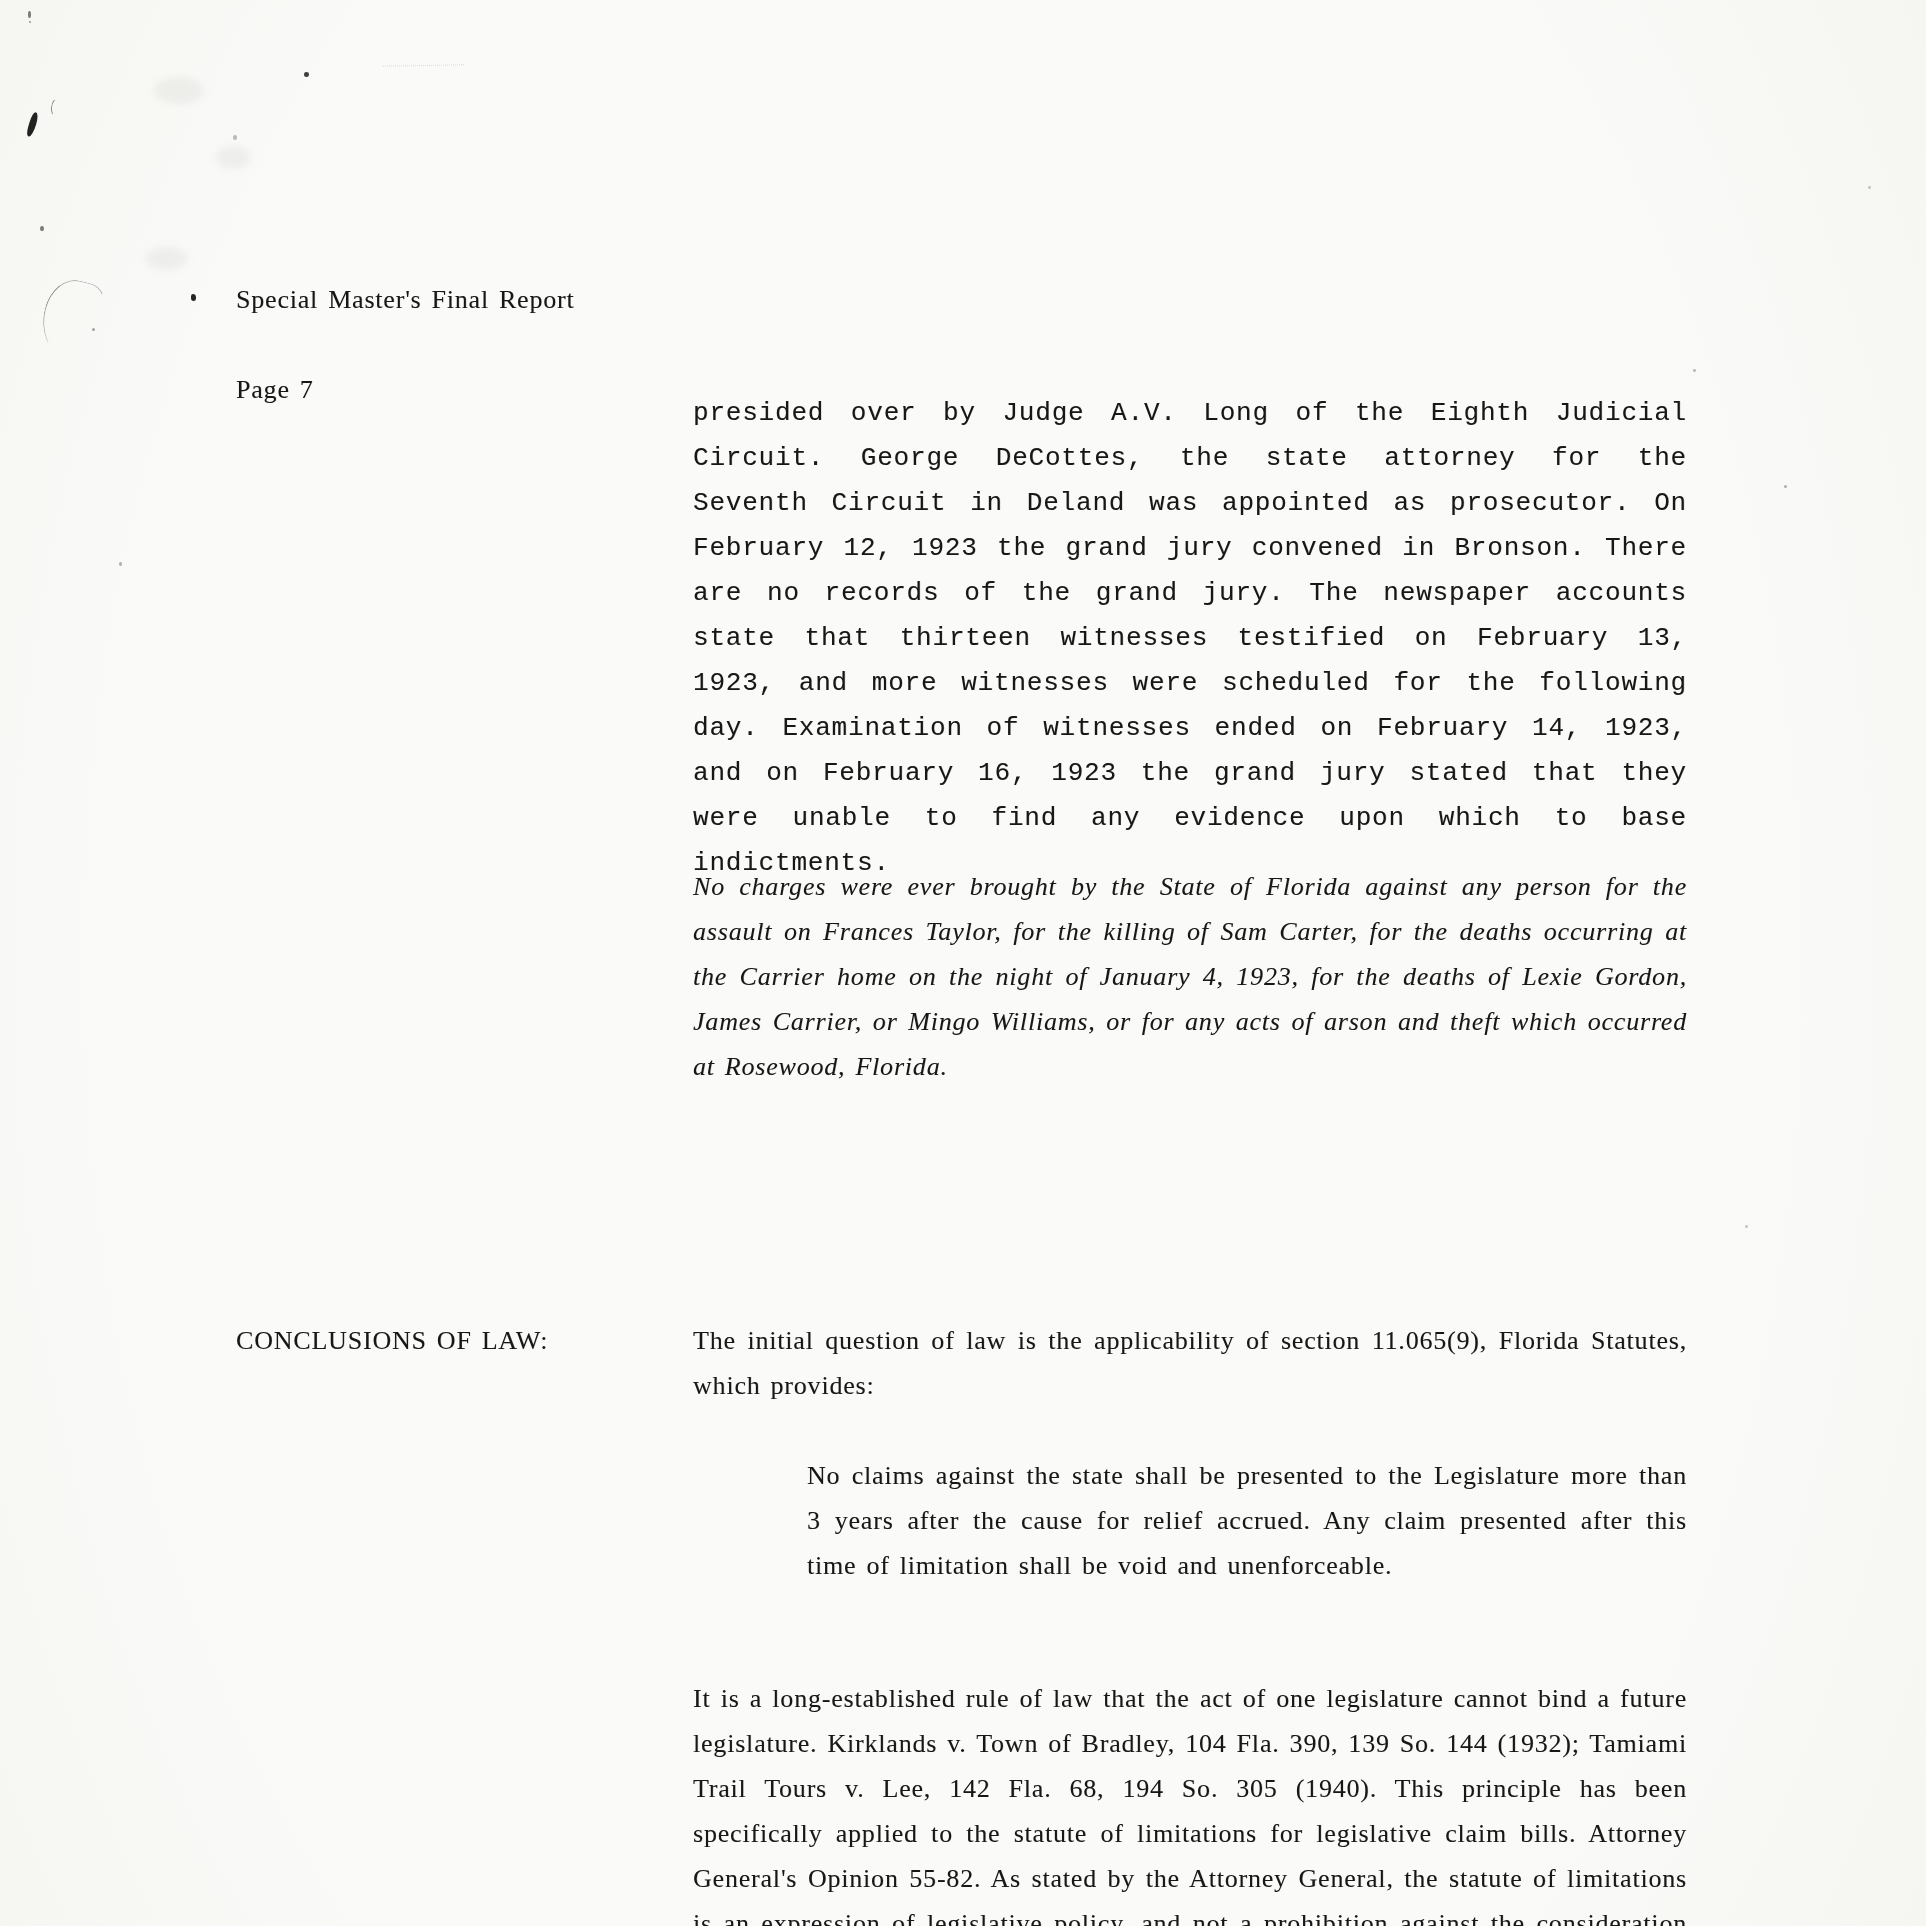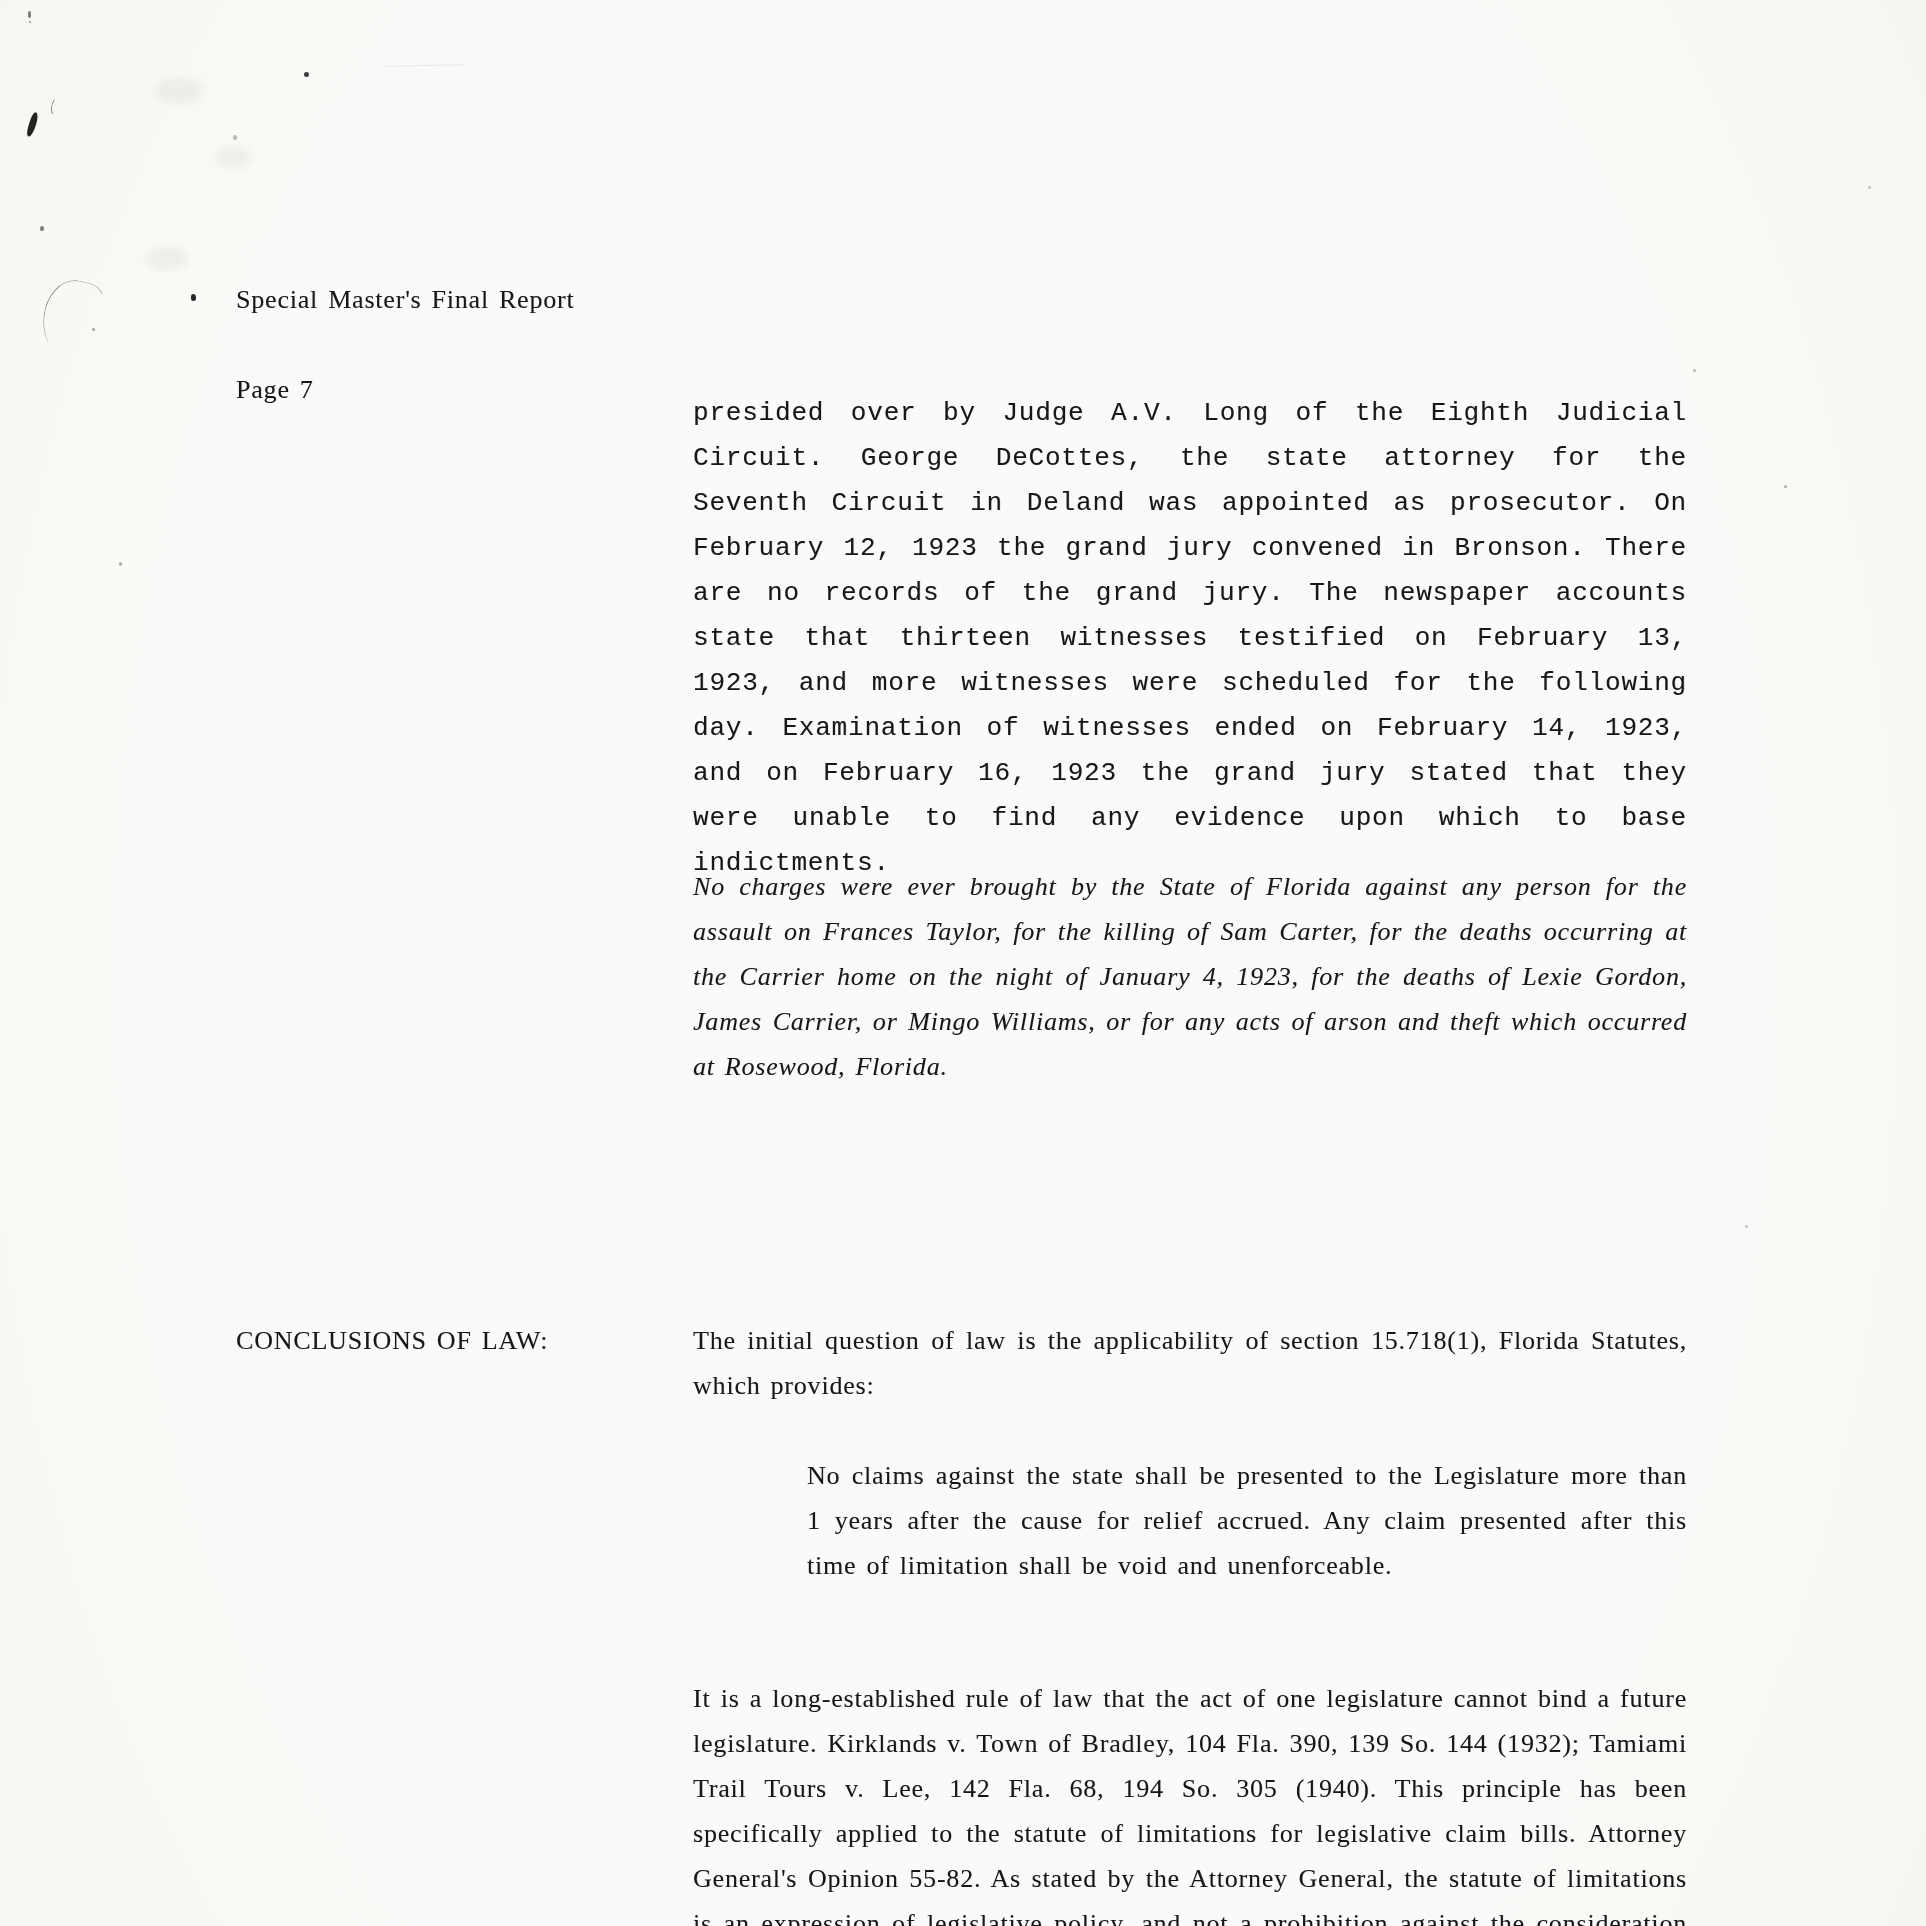--- a/index.html
+++ b/index.html
@@ -89,23 +89,23 @@
     <div>Special Master's Final Report</div>
     <div>Page 7</div>
   </div>
 
   <div class="txt just para-1">presided over by Judge A.V. Long of the Eighth Judicial Circuit. George DeCottes, the state attorney for the Seventh Circuit in Deland was appointed as prosecutor. On February 12, 1923 the grand jury convened in Bronson. There are no records of the grand jury. The newspaper accounts state that thirteen witnesses testified on February 13, 1923, and more witnesses were scheduled for the following day. Examination of witnesses ended on February 14, 1923, and on February 16, 1923 the grand jury stated that they were unable to find any evidence upon which to base indictments.</div>
 
   <div class="txt just para-2">No charges were ever brought by the State of Florida against any person for the assault on Frances Taylor, for the killing of Sam Carter, for the deaths occurring at the Carrier home on the night of January 4, 1923, for the deaths of Lexie Gordon, James Carrier, or Mingo Williams, or for any acts of arson and theft which occurred at Rosewood, Florida.</div>
 
   <div class="txt heading-block"><span class="u">CONCLUSIONS OF LAW</span><span>:</span></div>
 
-  <div class="txt just intro-para">The initial question of law is the applicability of section 15.718(1), Florida Statutes, which provides:</div>
+  <div class="txt just intro-para">The initial question of law is the applicability of section 11.065(9), Florida Statutes, which provides:</div>
 
-  <div class="txt just quote-para">No claims against the state shall be presented to the Legislature more than 1 years after the cause for relief accrued. Any claim presented after this time of limitation shall be void and unenforceable.</div>
+  <div class="txt just quote-para">No claims against the state shall be presented to the Legislature more than 3 years after the cause for relief accrued. Any claim presented after this time of limitation shall be void and unenforceable.</div>
 
   <div class="txt just body-para"><span>It is a long-established rule of law that the act of one legislature cannot bind a future legislature. </span><span class="u">Kirklands v. Town of Bradley,</span><span> 104 Fla. 390, 139 So. 144 (1932); </span><span class="u">Tamiami Trail Tours v. Lee,</span><span> 142 Fla. 68, 194 So. 305 (1940). This principle has been specifically applied to the statute of limitations for legislative claim bills. </span><span class="u">Attorney General's Opinion</span><span> 55-82. As stated by the Attorney General, the statute of limitations is an expression of legislative policy, and not a prohibition against the consideration of claims against the state. Accordingly, as a matter of law, should the legislature determine that an equitable basis exists for the consideration of these claims, then there is no legal restriction on the power of the legislature to enact a claim bill under these circumstances.</span></div>
 
   <div class="comma-blob"></div>
   <div class="c-mark"></div>
   <div class="arc-mark"></div>
   <div class="dotted-row"></div>
 
   <div class="speck" style="left:28px; top:10.8px; width:2.7px; height:7px; opacity:.5;"></div>
   <div class="speck" style="left:29px; top:21px; width:2.3px; height:2.3px; opacity:.4;"></div>

